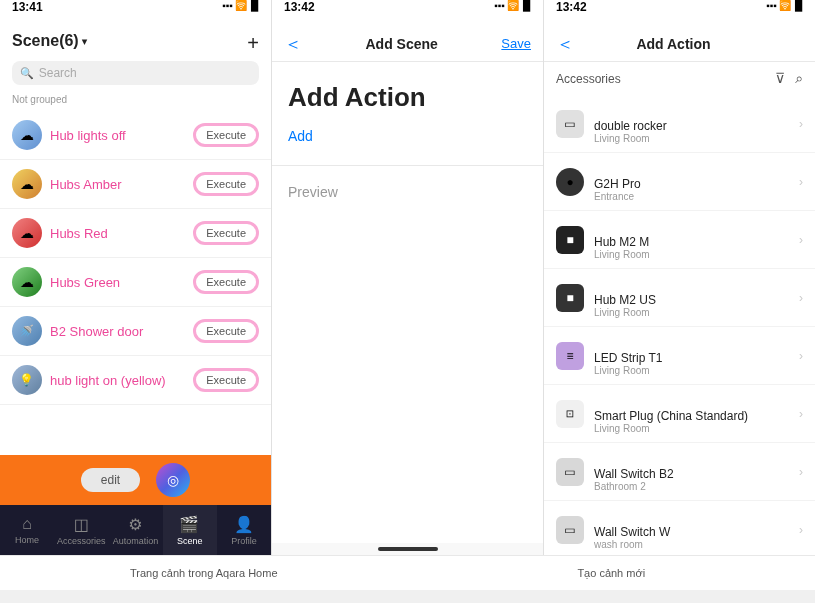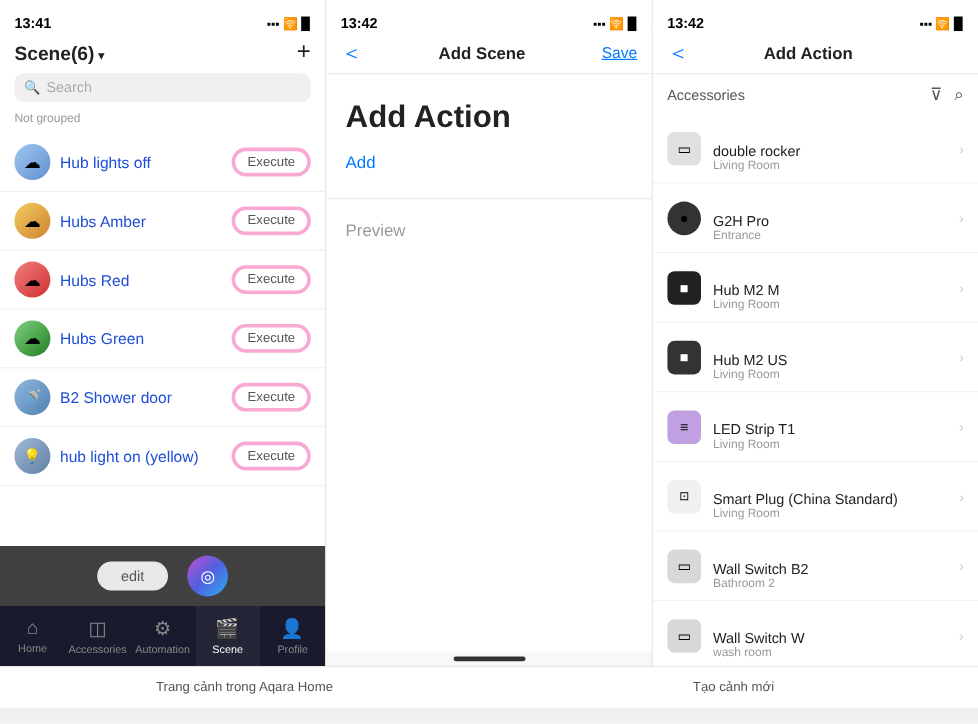--- a/index.html
+++ b/index.html
@@ -31,21 +31,21 @@
       overflow: hidden;
       position: relative;
     }
     .screen:last-child { border-right: none; }
 
     
     .status-bar {
       height: 26px;
       background: white;
       display: flex;
-      align-items: flex-end;
+      align-items: flex-start;
       justify-content: space-between;
       padding: 0 12px;
       font-size: 11px;
       font-weight: 600;
     }
     .status-bar .time { font-weight: 700; font-size: 12px; }
     .status-icons { display: flex; align-items: center; gap: 3px; font-size: 10px; }
 
     
     .nav-bar {
@@ -61,21 +61,21 @@
     .nav-action { font-size: 13px; color: #007aff; font-weight: 400; text-decoration: underline; }
     .nav-back { font-size: 18px; color: #007aff; }
 
     
     .scene-header {
       background: white;
       padding: 6px 12px 4px;
     }
     .scene-title-row {
       display: flex;
-      align-items: flex-end;
+      align-items: flex-start;
       justify-content: space-between;
     }
     .scene-title {
       font-size: 16px;
       font-weight: 600;
       color: #222;
     }
     .plus-btn {
       font-size: 20px;
       color: #222;
@@ -117,34 +117,34 @@
       background: linear-gradient(135deg, #6ab4e8, #4a90d9);
       display: flex;
       align-items: center;
       justify-content: center;
       font-size: 14px;
       flex-shrink: 0;
     }
     .scene-name {
       flex: 1;
       font-size: 13px;
-      color: #1d4ed8;
+      color: #ec4899;
     }
     .execute-btn {
       border: 3px solid #f9a8d4;
       border-radius: 14px;
       padding: 3px 10px;
       font-size: 11px;
       color: #555;
       background: white;
     }
 
     .scene-footer {
       padding: 8px 12px;
-      background: #404040;
+      background: #f97316;
       display: flex;
       align-items: center;
       justify-content: center;
       gap: 16px;
     }
     .edit-btn {
       background: #e8e8e8;
       border-radius: 14px;
       padding: 5px 20px;
       font-size: 12px;

